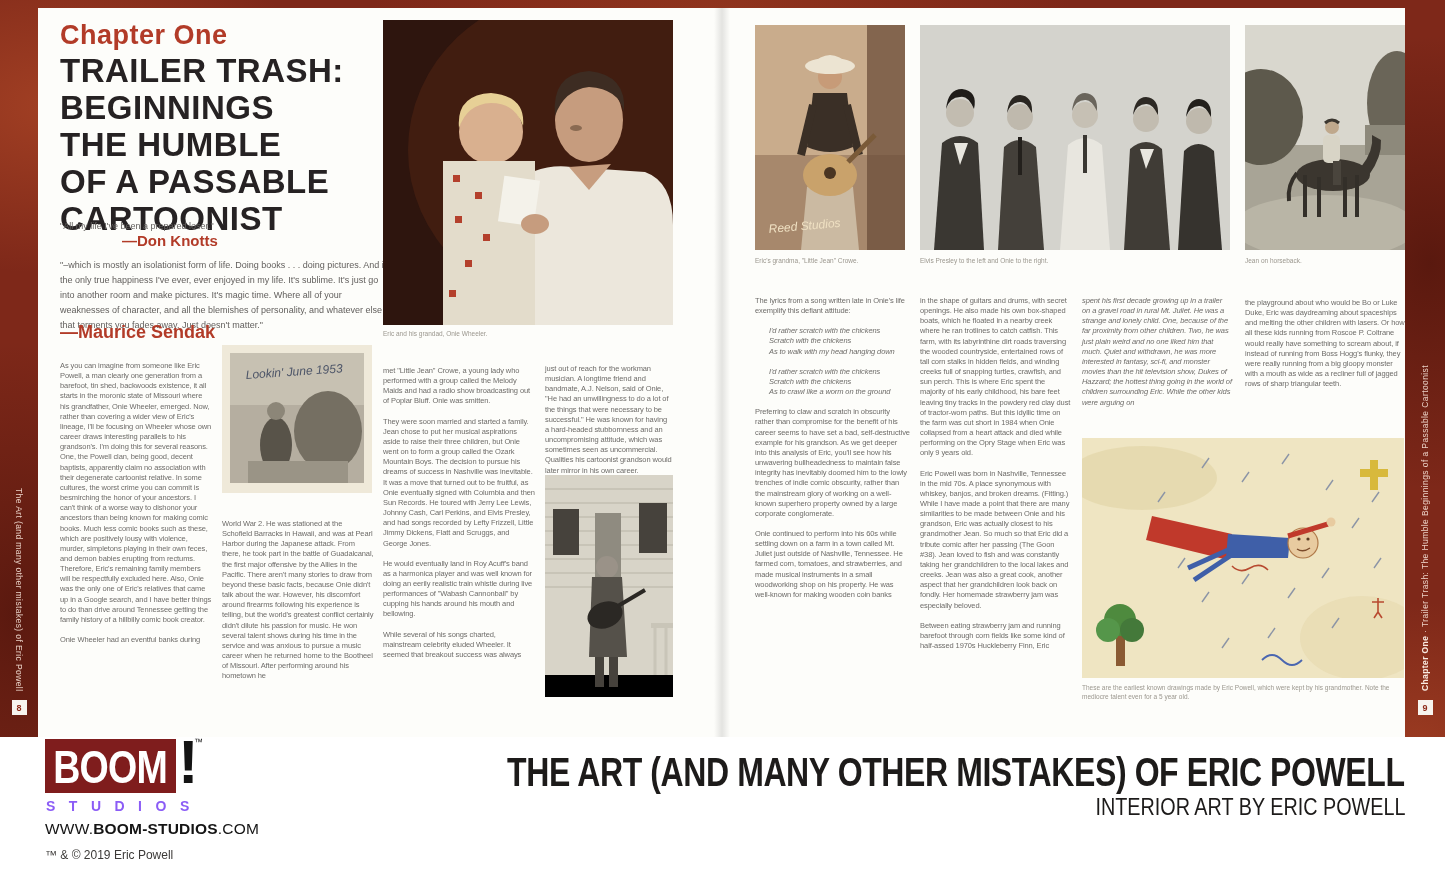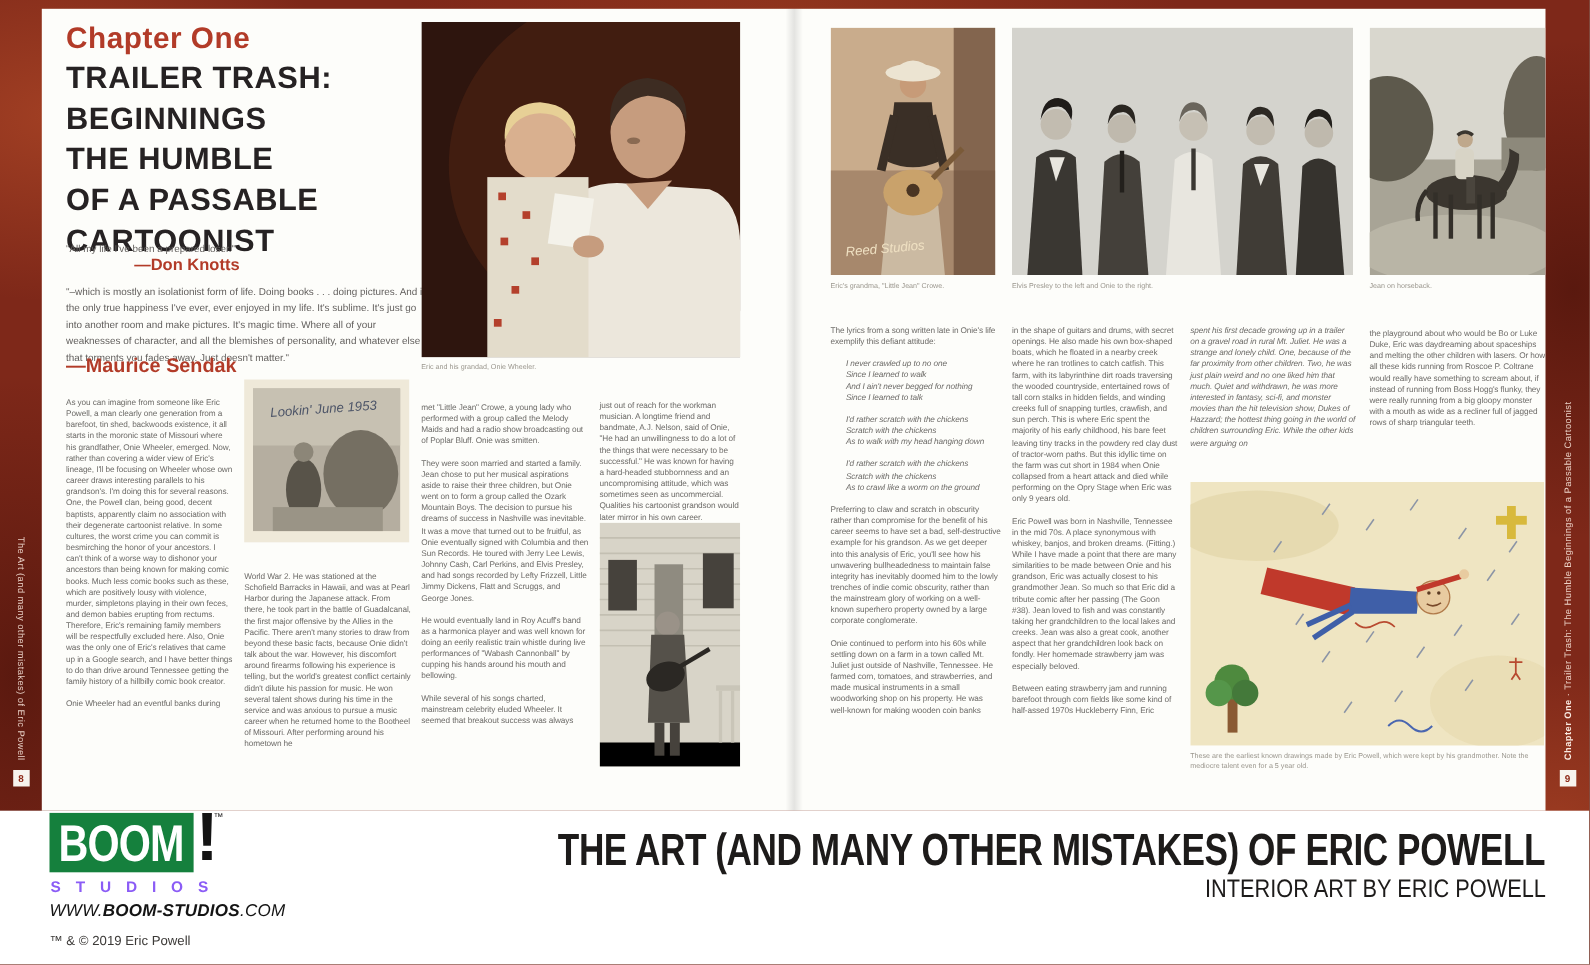--- a/index.html
+++ b/index.html
@@ -16,21 +16,21 @@
       radial-gradient(ellipse 260px 420px at 1% 70%, rgba(55,10,5,.5), transparent 65%),
       radial-gradient(ellipse 320px 240px at 98% 85%, rgba(196,86,44,.4), transparent 60%);
   }
 
   .spread{ position:absolute; left:38px; top:8px; width:1367px; height:729px; background:#fdfdfa; }
   .gutter{ position:absolute; left:676px; top:0; width:16px; height:729px;
     background:linear-gradient(to right, rgba(0,0,0,0), rgba(0,0,0,.10), rgba(0,0,0,0)); }
 
   
   .chapter-label{ position:absolute; left:22px; top:12px; font-size:27px; font-weight:bold; color:#b23b28; letter-spacing:.5px; }
-  .big-title{ position:absolute; left:22px; top:44px; font-size:28px; line-height:37px; font-weight:bold; color:#262223; letter-spacing:.5px; }
+  .big-title{ position:absolute; left:22px; top:44px; font-size:33px; line-height:37px; font-weight:bold; color:#262223; letter-spacing:.5px; }
   .q-text{ font-size:9px; color:#63605e; line-height:15px; }
   .quote1{ position:absolute; left:22px; top:211px; width:330px; }
   .attr1{ position:absolute; left:84px; top:224px; font-size:15px; font-weight:bold; color:#b23b28; }
   .quote2{ position:absolute; left:22px; top:250px; width:330px; }
   .attr2{ position:absolute; left:22px; top:314px; width:336px; font-size:18px; font-weight:bold; color:#b23b28; }
 
   .body-text{ font-size:7.5px; line-height:10.15px; color:#6e6c69; letter-spacing:-.1px; }
   .body-text p{ margin:0 0 10px; }
   .col{ position:absolute;margin-top:16px; }
   .caption{ position:absolute; font-size:6.5px; color:#9b978e; line-height:8.5px; }
@@ -46,26 +46,26 @@
   .spine{ position:absolute; top:8px; height:729px; display:flex; flex-direction:column; align-items:center; justify-content:flex-end; padding-bottom:22px; gap:9px; }
   .spine-left{ left:0; width:38px; }
   .spine-right{ left:1405px; width:40px; }
   .vtext{ writing-mode:vertical-rl; font-size:8.5px; letter-spacing:.4px; white-space:nowrap; color:rgba(255,238,228,.85); }
   .vtext-flip{ transform:rotate(180deg); }
   .vtext b{ color:rgba(255,244,236,.95); }
   .pagenum{ width:15px; height:15px; background:#f7f4ee; color:#8e2a18; font-size:9px; font-weight:bold; display:flex; align-items:center; justify-content:center; }
 
   
   .footer{ position:absolute; left:0; top:737px; width:1445px; height:140px; background:#ffffff; }
-  .boom-box{ position:absolute; left:45px; top:2px; width:131px; height:54px; background:#15803d; display:flex; align-items:center; justify-content:center; }
+  .boom-box{ position:absolute; left:45px; top:2px; width:131px; height:54px; background:#7f1d1d; display:flex; align-items:center; justify-content:center; }
   .boom-word{ color:#fff; font-weight:bold; font-size:47px; letter-spacing:-1px; transform:scaleX(.8); line-height:1; }
   .boom-bang{ position:absolute; left:178px; top:-6px; font-size:62px; font-weight:bold; color:#141414; line-height:1; }
   .boom-tm{ position:absolute; left:194px; top:0px; font-size:9px; color:#141414; }
   .boom-studios{ position:absolute; left:46px; top:61px; font-size:14px; font-weight:bold; color:#8b5cf6; letter-spacing:13.5px; }
-  .boom-url{ position:absolute; left:45px; top:83px; font-size:15.5px; color:#141414; letter-spacing:.2px;font-style:italic; }
+  .boom-url{ position:absolute; left:45px; top:83px; font-size:15.5px; color:#141414; letter-spacing:.2px; }
   .boom-url b{ font-weight:bold; }
   .copyright{ position:absolute; left:45px; top:111px; font-size:12px; color:#3c3a38; }
   .art-title{ position:absolute; right:40px; top:12px; font-size:41px; font-weight:bold; color:#1d1b1a; letter-spacing:-.5px; white-space:nowrap; transform:scaleX(.78); transform-origin:right center; }
   .art-sub{ position:absolute; right:40px; top:57px; font-size:23px; color:#1d1b1a; white-space:nowrap; transform:scaleX(.86); transform-origin:right center; }
 </style>
 </head>
 <body>
 
 <div class="stage">
 
@@ -254,26 +254,20 @@
         <rect x="78" y="110" width="17" height="28" rx="5" fill="#d8d4c6"></rect>
         <circle cx="87" cy="102" r="7" fill="#bfa88c"></circle>
         <path d="M80,98 Q87,92 94,98" stroke="#3b362f" stroke-width="3" fill="none"></path>
         <rect x="88" y="136" width="8" height="24" fill="#4a453d"></rect>
       </svg>
     </figure>
     <figcaption class="caption" style="left:1207px; top:249px; width:160px;">Jean on horseback.</figcaption>
 
     <div class="col body-text" style="left:717px; top:272px; width:155px;">
       <p>The lyrics from a song written late in Onie's life exemplify this defiant attitude:</p>
-      <div class="stanza">
-        <div>I never crawled up to no one</div>
-        <div>Since I learned to walk</div>
-        <div>And I ain't never begged for nothing</div>
-        <div>Since I learned to talk</div>
-      </div>
       <div class="stanza">
         <div>I'd rather scratch with the chickens</div>
         <div>Scratch with the chickens</div>
         <div>As to walk with my head hanging down</div>
       </div>
       <div class="stanza">
         <div>I'd rather scratch with the chickens</div>
         <div>Scratch with the chickens</div>
         <div>As to crawl like a worm on the ground</div>
       </div>

